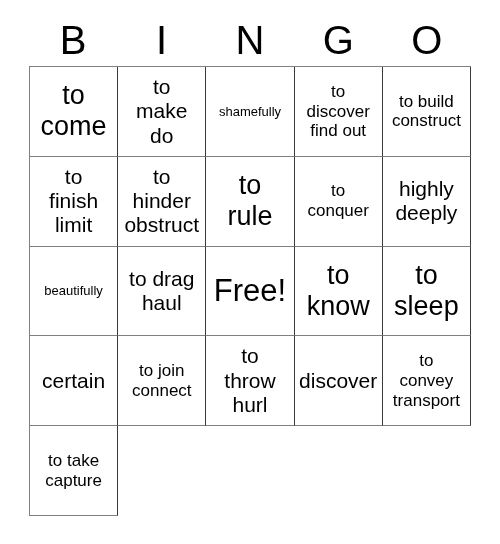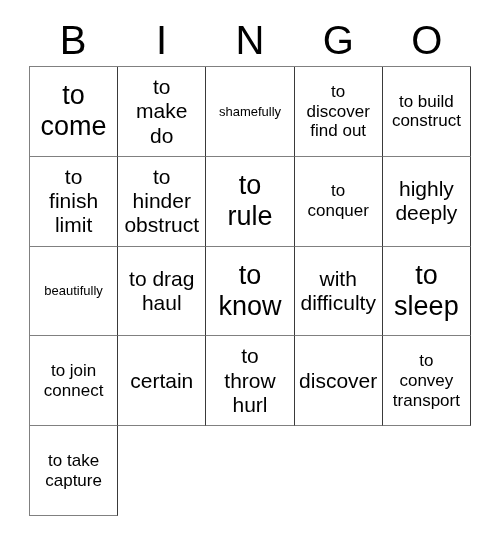--- a/index.html
+++ b/index.html
@@ -144,39 +144,38 @@
 deeply</span>
       </div>
 
     <div class="cell fs-xs">
         <span class="cell-text">beautifully</span>
       </div>
     <div class="cell fs-md">
         <span class="cell-text">to drag
 haul</span>
       </div>
+    <div class="cell fs-xl">
+        <span class="cell-text">Free!</span>
+      </div>
     <div class="cell fs-lg">
         <span class="cell-text">to
 know</span>
       </div>
 
-    <div class="cell fs-md">
-        <span class="cell-text">with
-difficulty</span>
-      </div>
     <div class="cell fs-lg">
         <span class="cell-text">to
 sleep</span>
       </div>
+    <div class="cell fs-md">
+        <span class="cell-text">certain</span>
+      </div>
     <div class="cell fs-sm">
         <span class="cell-text">to join
 connect</span>
-      </div>
-    <div class="cell fs-md">
-        <span class="cell-text">certain</span>
       </div>
     <div class="cell fs-md">
         <span class="cell-text">to
 throw
 hurl</span>
       </div>
 
     <div class="cell fs-md">
         <span class="cell-text">discover</span>
       </div>

